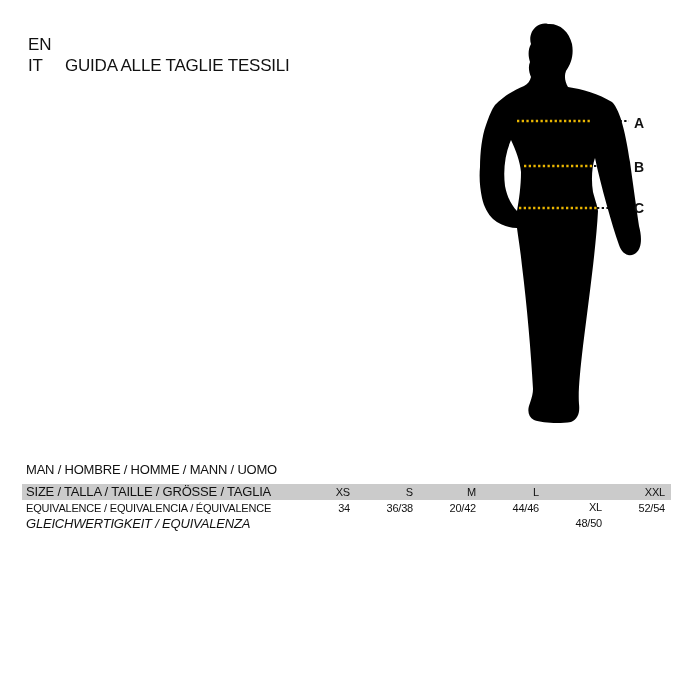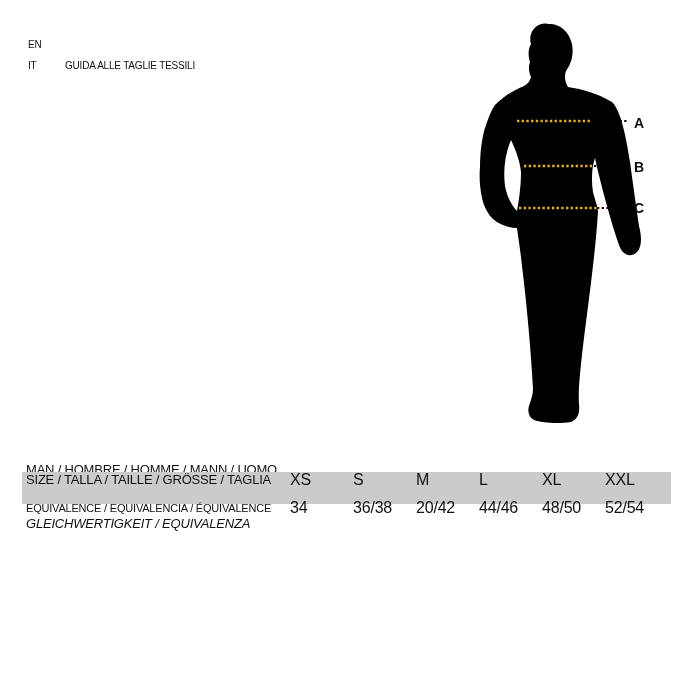--- a/index.html
+++ b/index.html
@@ -3,33 +3,33 @@
 <meta charset="utf-8">
 <style>
   html,body{margin:0;padding:0;}
   body{
     width:700px;height:700px;position:relative;background:#ffffff;
     font-family:"Liberation Sans",sans-serif;color:#111;overflow:hidden;
     -webkit-font-smoothing:antialiased;
   }
   
   .lang-list{position:absolute;left:28px;top:34px;}
-  .lang-row{display:flex;height:21px;line-height:21px;font-size:10px;letter-spacing:-0.2px;}
+  .lang-row{display:flex;height:21px;line-height:21px;font-size:17px;letter-spacing:-0.2px;}
   .lang-code{width:37px;flex:0 0 37px;}
   
   .figure-svg{position:absolute;left:0;top:0;width:700px;height:700px;}
   
   .man-title{position:absolute;left:26px;top:462px;font-size:13px;letter-spacing:-0.2px;}
-  .size-bar{position:absolute;left:22px;top:472px;width:649px;height:32px;background:#cbcbcb;}
+  .size-bar{position:absolute;left:22px;top:484px;width:649px;height:16px;background:#cbcbcb;}
   .size-header-label{position:absolute;left:4px;top:0;height:16px;line-height:16px;font-size:13px;letter-spacing:-0.2px;white-space:nowrap;}
-  .col-cell{position:absolute;top:0;width:60px;height:16px;line-height:16px;font-size:16px;text-align:left;letter-spacing:-0.2px;}
+  .col-cell{position:absolute;top:0;width:60px;height:16px;line-height:16px;font-size:11px;text-align:right;letter-spacing:-0.2px;}
   .values-row{position:absolute;left:22px;top:500px;width:649px;height:16px;}
   .equiv-line1{position:absolute;left:4px;top:0;height:16px;line-height:16px;font-size:11px;letter-spacing:-0.2px;white-space:nowrap;}
   .equiv-line2{position:absolute;left:4px;top:16px;height:16px;line-height:16px;font-size:13px;letter-spacing:-0.2px;white-space:nowrap;font-style:italic;}
-  .c0{left:268px;} .c1{left:331px;} .c2{left:394px;} .c3{left:457px;} .c4{left:520px;} .c5{left:583px;}
+  .c0{left:268px;} .c1{left:331px;} .c2{left:394px;} .c3{left:457px;} .c4{left:520px;margin-top:15px;} .c5{left:583px;}
 </style>
 </head>
 <body>
 
 <div class="lang-list">
   <div class="lang-row">
     <span class="lang-code">EN</span>
   </div>
   <div class="lang-row">
     <span class="lang-code">IT</span>

